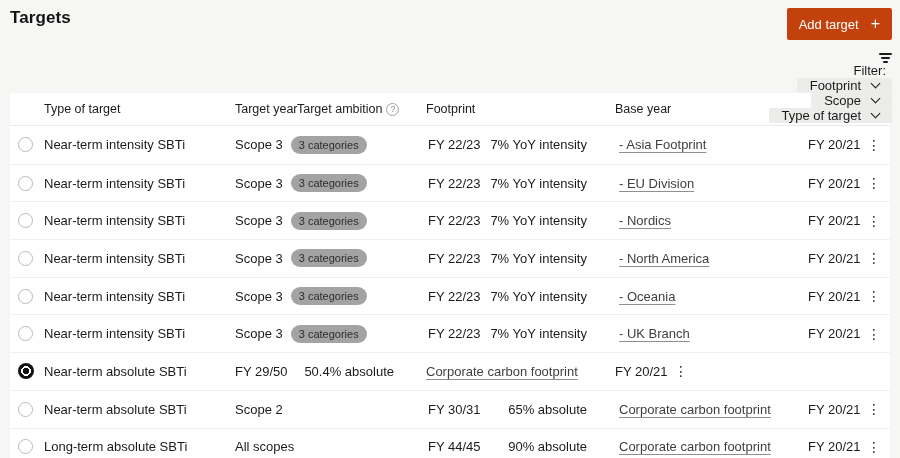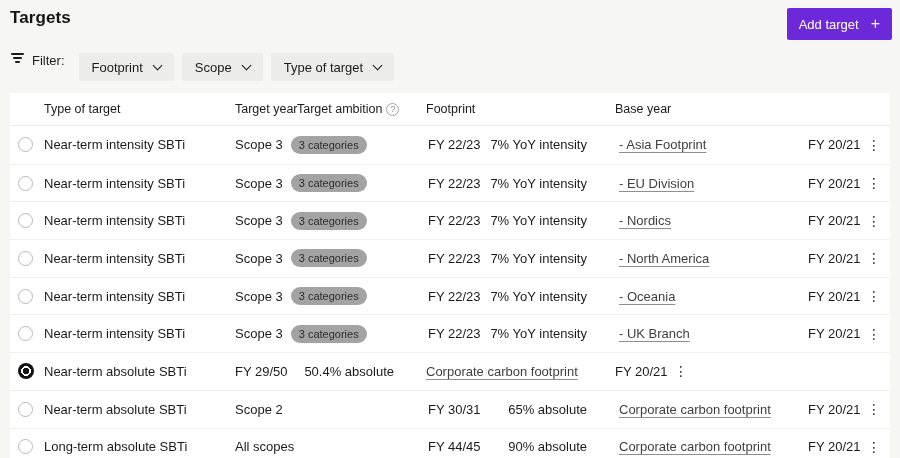--- a/index.html
+++ b/index.html
@@ -9,28 +9,28 @@
     font-family:"Liberation Sans", sans-serif;
     color:#1b1b1b;
     font-size:13px;
     -webkit-font-smoothing:antialiased;
   }
 
   
   .topbar { display:flex; justify-content:space-between; align-items:flex-start; padding:6px 8px 0 10px; }
   .page-title { font-size:17px; font-weight:700; letter-spacing:.1px; color:#141414; padding-top:2px; }
   .add-btn {
-    background:#6d28d9; color:#fff; border:none; cursor:pointer;
+    background:#c2410c; color:#fff; border:none; cursor:pointer;
     height:27px; padding:16px 12px; display:flex; align-items:center; gap:12px;
     font-size:13px; font-family:inherit; border-radius:2px; margin-top:2px;
   }
   .add-btn .plus { font-size:16px; font-weight:400; line-height:1; margin-top:-1px; }
 
   
-  .filter-row { display:flex; align-items:flex-start; margin:13px 0 0 10px; height:28px; }
+  .filter-row { display:flex; align-items:flex-end; margin:13px 0 0 10px; height:28px;flex-direction:column; }
   .filter-icon { width:15px; margin-right:7px; display:flex; flex-direction:column; align-items:center; gap:2.5px; }
   .filter-icon i { display:block; height:1.6px; background:#1b1b1b; border-radius:1px; }
   .filter-icon i:nth-child(1){ width:13px; }
   .filter-icon i:nth-child(2){ width:9px; }
   .filter-icon i:nth-child(3){ width:5px; }
   .filter-label { margin-right:14px; color:#1b1b1b; }
   .chip {
     background:#ececeb; border:none; cursor:pointer; font-family:inherit; font-size:13px; color:#1b1b1b;
     height:28px; padding:0 13px; margin-right:8px; display:flex; align-items:center; gap:11px; border-radius:2px;
   }

